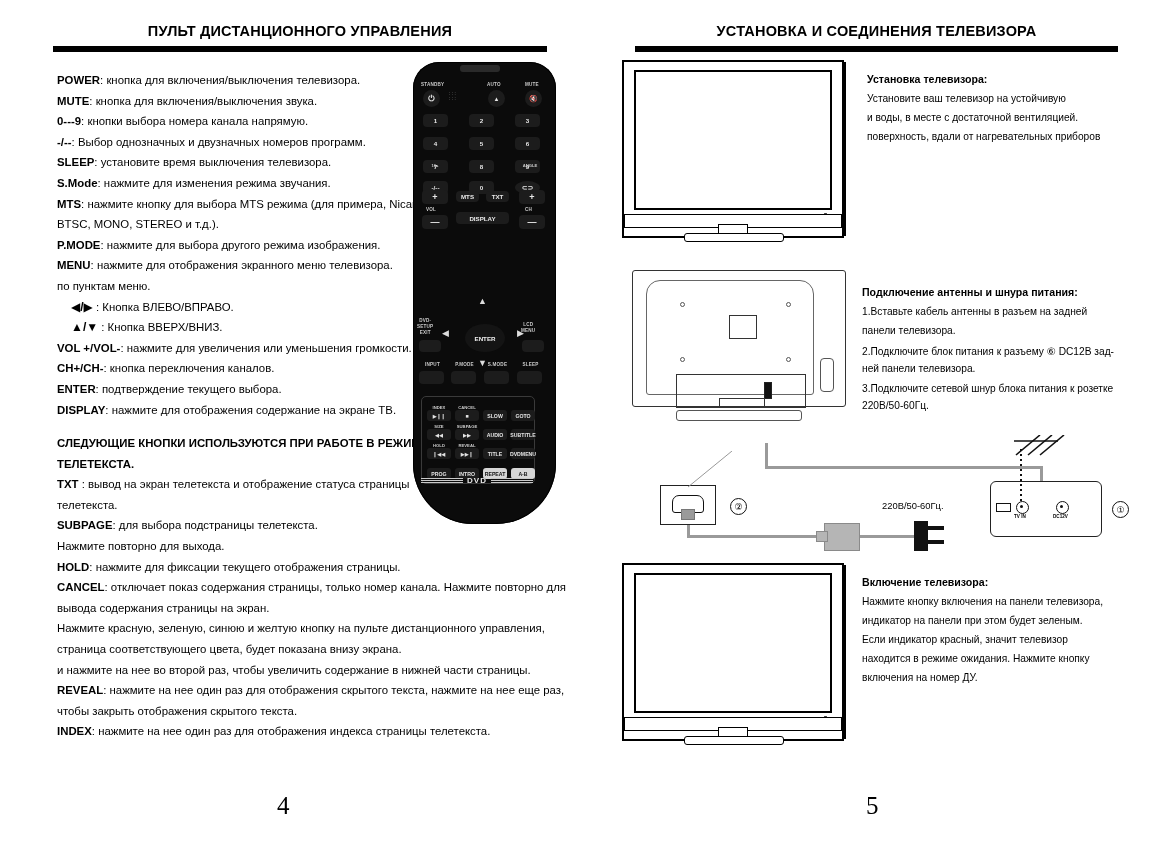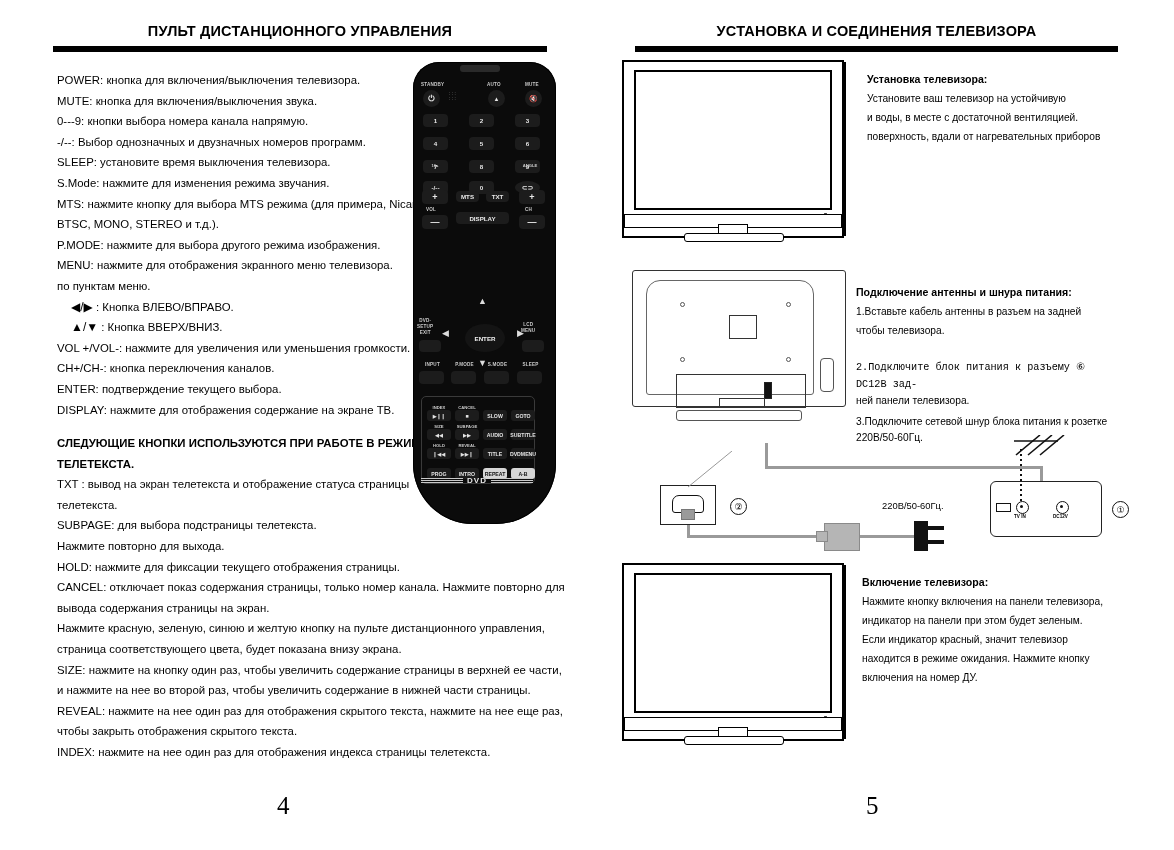--- a/index.html
+++ b/index.html
@@ -17,21 +17,21 @@
     white-space:nowrap;line-height:1;
   }
   .hdr .rule{height:6px;background:#000;margin-top:7px;}
 
   #hdr-left{left:53px;top:24px;width:494px;}
   #hdr-right{left:635px;top:24px;width:483px;}
 
   
   #left-col{position:absolute;left:57px;top:70px;width:480px;}
   .ln{font-size:11.4px;line-height:20.6px;color:#000;white-space:nowrap;}
-  .ln b{font-weight:normal;}
+  .ln b{font-weight:bold;}
   .ln.indent{padding-left:14px;}
   .sect{
     font-size:11.4px;font-weight:bold;line-height:20.6px;
   }
   .gap{height:13px;}
   .arrowglyph{font-size:12px;letter-spacing:0;}
 
   
   #remote{position:absolute;left:405px;top:62px;width:160px;height:470px;}
   .rc-body{
@@ -173,21 +173,20 @@
     <div id="lines-2">
         <div class="ln"><b>TXT</b> : <span>вывод на экран телетекста и отображение статуса страницы</span></div>
         <div class="ln"><span>телетекста.</span></div>
         <div class="ln"><b>SUBPAGE</b>: <span>для выбора подстраницы телетекста.</span></div>
         <div class="ln"><span>Нажмите повторно для выхода.</span></div>
         <div class="ln"><b>HOLD</b>: <span>нажмите для фиксации текущего отображения страницы.</span></div>
         <div class="ln"><b>CANCEL</b>: <span>отключает показ содержания страницы, только номер канала. Нажмите повторно для</span></div>
         <div class="ln"><span>вывода содержания страницы на экран.</span></div>
         <div class="ln"><span>Нажмите красную, зеленую, синюю и желтую кнопку на пульте дистанционного управления,</span></div>
         <div class="ln"><span>страница соответствующего цвета, будет показана внизу экрана.</span></div>
-        <div class="ln"><b>SIZE</b>: <span>нажмите на кнопку один раз, чтобы увеличить содержание страницы в верхней ее части,</span></div>
         <div class="ln"><span>и нажмите на нее во второй раз, чтобы увеличить содержание в нижней части страницы.</span></div>
         <div class="ln"><b>REVEAL</b>: <span>нажмите на нее один раз для отображения скрытого текста, нажмите на нее еще раз,</span></div>
         <div class="ln"><span>чтобы закрыть отображения скрытого текста.</span></div>
         <div class="ln"><b>INDEX</b>: <span>нажмите на нее один раз для отображения индекса страницы телетекста.</span></div>
       </div>
   </div>
 
   <div id="remote">
     <div class="rc-body"></div>
     <div class="rc-ir"></div>
@@ -323,25 +322,25 @@
       <div style="position:absolute;left:162px;top:32px;width:3px;height:3px;border:1px solid #555;border-radius:50%;"></div>
       <div style="position:absolute;left:56px;top:87px;width:3px;height:3px;border:1px solid #555;border-radius:50%;"></div>
       <div style="position:absolute;left:162px;top:87px;width:3px;height:3px;border:1px solid #555;border-radius:50%;"></div>
       <div style="position:absolute;left:52px;top:104px;width:128px;height:32px;border:1.2px solid #333;"></div>
       <div style="position:absolute;left:140px;top:112px;width:6px;height:15px;border:1.2px solid #222;background:#111;"></div>
       <div style="position:absolute;left:95px;top:128px;width:44px;height:8px;border:1.2px solid #333;"></div>
       <div style="position:absolute;left:196px;top:88px;width:12px;height:32px;border:1.1px solid #555;border-radius:4px;"></div>
       <div style="position:absolute;left:52px;bottom:14px;right:52px;height:9px;border:1.1px solid #555;border-radius:3px;"></div>
     </div>
 
-    <div class="txtblk" style="left:244px;top:225px;width:262px;">
+    <div class="txtblk" style="left:250px;top:225px;width:262px;">
       <div class="h">Подключение антенны и шнура питания:</div>
       <div class="p">1.Вставьте кабель антенны в разъем на задней</div>
-      <div class="p">чтобы телевизора.</div>
-      <div class="p tight" style="margin-top:20px;font-family:Liberation Mono, monospace;">2.Подключите блок питания к разъему ⑥  DC12B зад-</div>
+      <div class="p">панели телевизора.</div>
+      <div class="p tight" style="margin-top:4px;">2.Подключите блок питания к разъему ⑥  DC12B зад-</div>
       <div class="p tight">ней панели телевизора.</div>
       <div class="p tight" style="margin-top:4px;">3.Подключите сетевой шнур блока питания к розетке</div>
       <div class="p tight">220В/50-60Гц.</div>
     </div>
 
     <div style="position:absolute;left:40px;top:385px;width:470px;height:110px;">
 
       <div class="wire" style="left:113px;top:0px;width:3px;height:26px;"></div>
       <div class="wire" style="left:113px;top:23px;width:278px;height:3px;"></div>
       <div class="wire" style="left:388px;top:23px;width:3px;height:43px;"></div>

